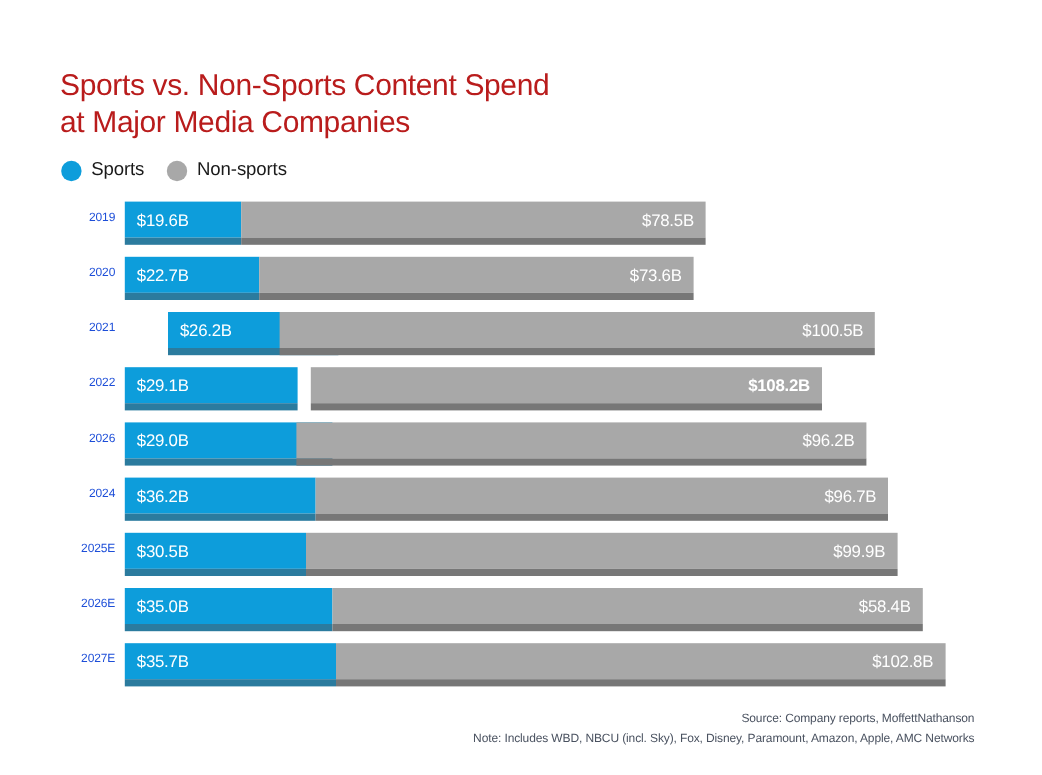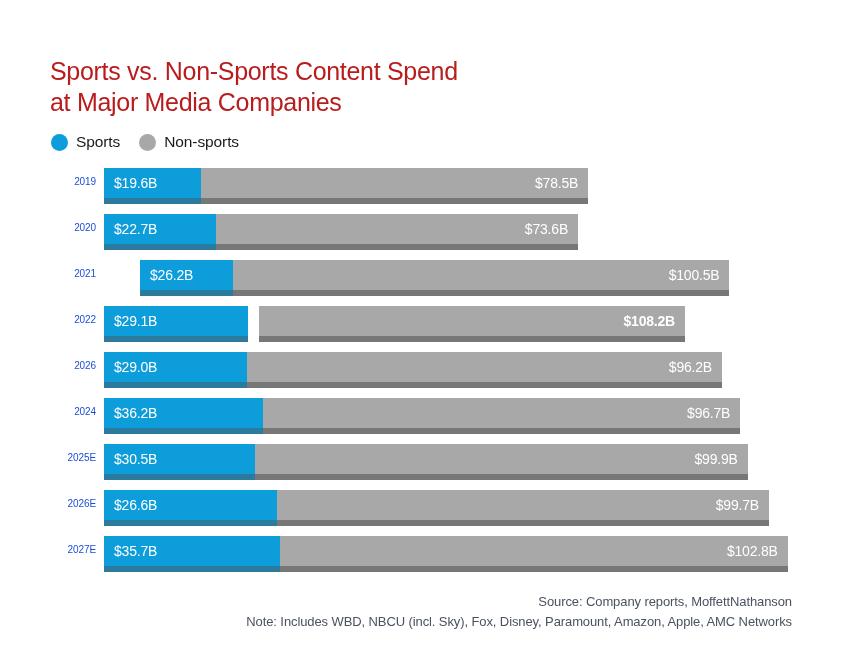--- a/index.html
+++ b/index.html
@@ -111,24 +111,24 @@
     line-height: 30px;
     font-size: 14px;
     color: #ffffff;
     letter-spacing: -0.2px;
     white-space: nowrap;
   }
   .seg-sports .seg-label { left: 10px; }
   .seg-nonsports .seg-label { right: 10px; }
   .footer {
     position: absolute;
-    right: 76px;
+    right: 56px;
     top: 592px;
     text-align: right;
-    font-size: 13px;
+    font-size: 10px;
     color: #4a5260;
     line-height: 1.55;
     letter-spacing: -0.1px;
   }
   .footer div { white-space: nowrap; }
 </style>
 </head>
 <body>
 
 <div class="chart-card">
@@ -238,25 +238,25 @@
           <div class="seg seg-nonsports" style="left: 150.553px; width: 493.123px;">
             <span class="seg-label">$99.9B</span>
             <span class="shadow"></span>
           </div>
         </div>
       </div>
       <div class="row">
         <div class="row-year">2026E</div>
         <div class="bars" style="width: 664.902px;">
           <div class="seg seg-sports" style="left: 0px; width: 172.766px;">
-            <span class="seg-label">$26.6B</span>
+            <span class="seg-label">$35.0B</span>
             <span class="shadow"></span>
           </div>
           <div class="seg seg-nonsports" style="left: 172.766px; width: 492.136px;">
-            <span class="seg-label">$99.7B</span>
+            <span class="seg-label">$58.4B</span>
             <span class="shadow"></span>
           </div>
         </div>
       </div>
       <div class="row">
         <div class="row-year">2027E</div>
         <div class="bars" style="width: 683.66px;">
           <div class="seg seg-sports" style="left: 0px; width: 176.221px;">
             <span class="seg-label">$35.7B</span>
             <span class="shadow"></span>

